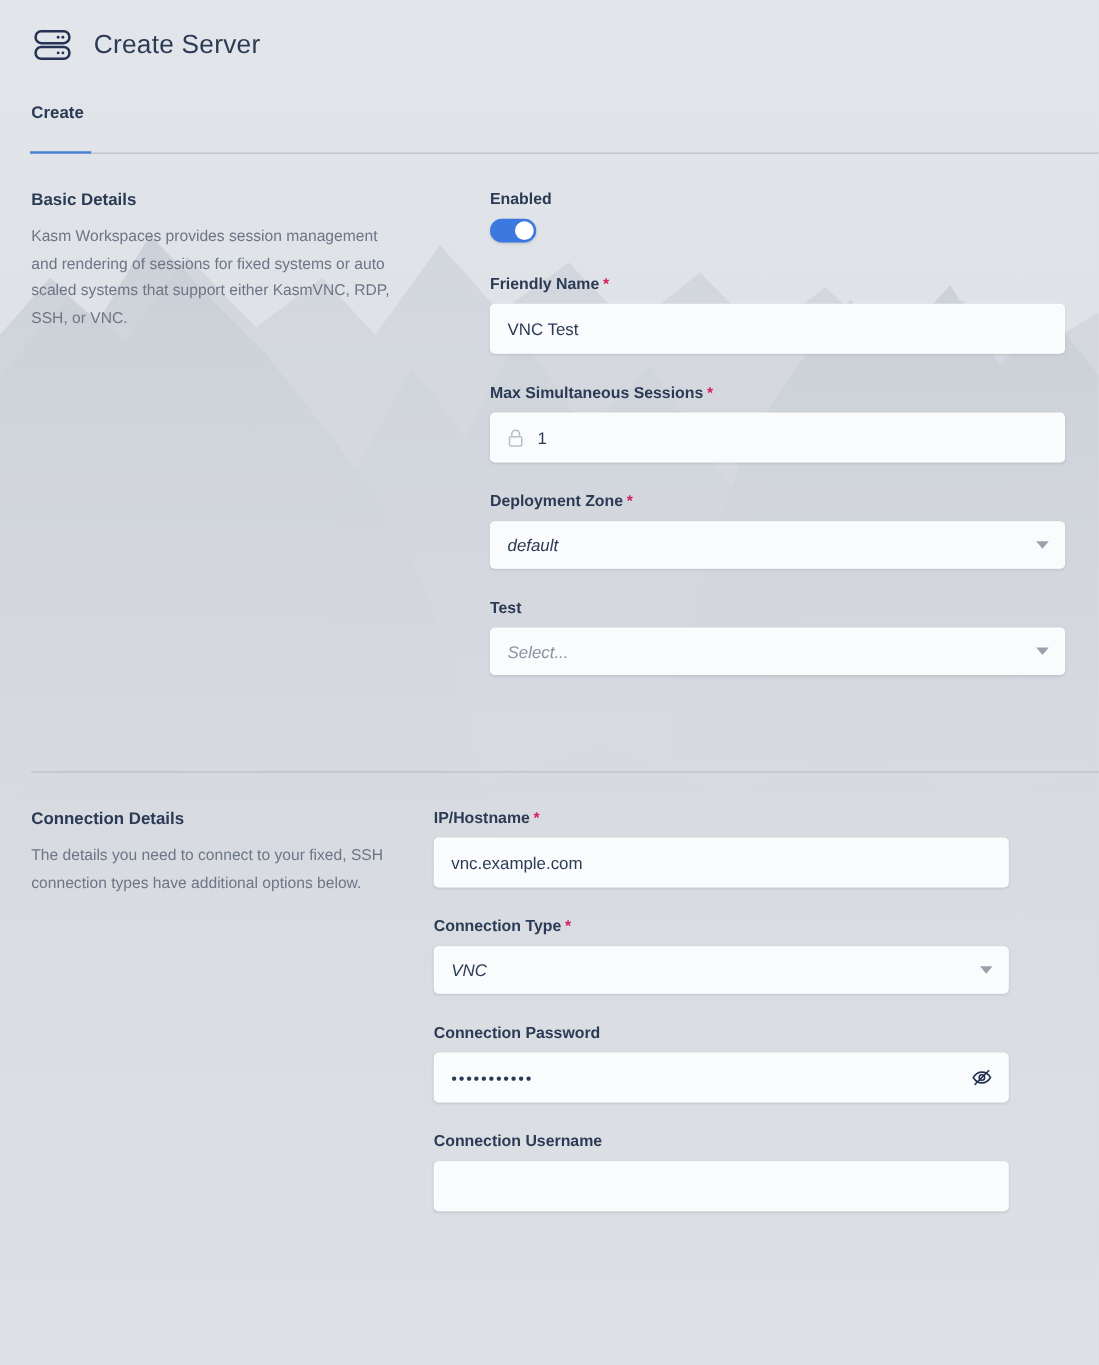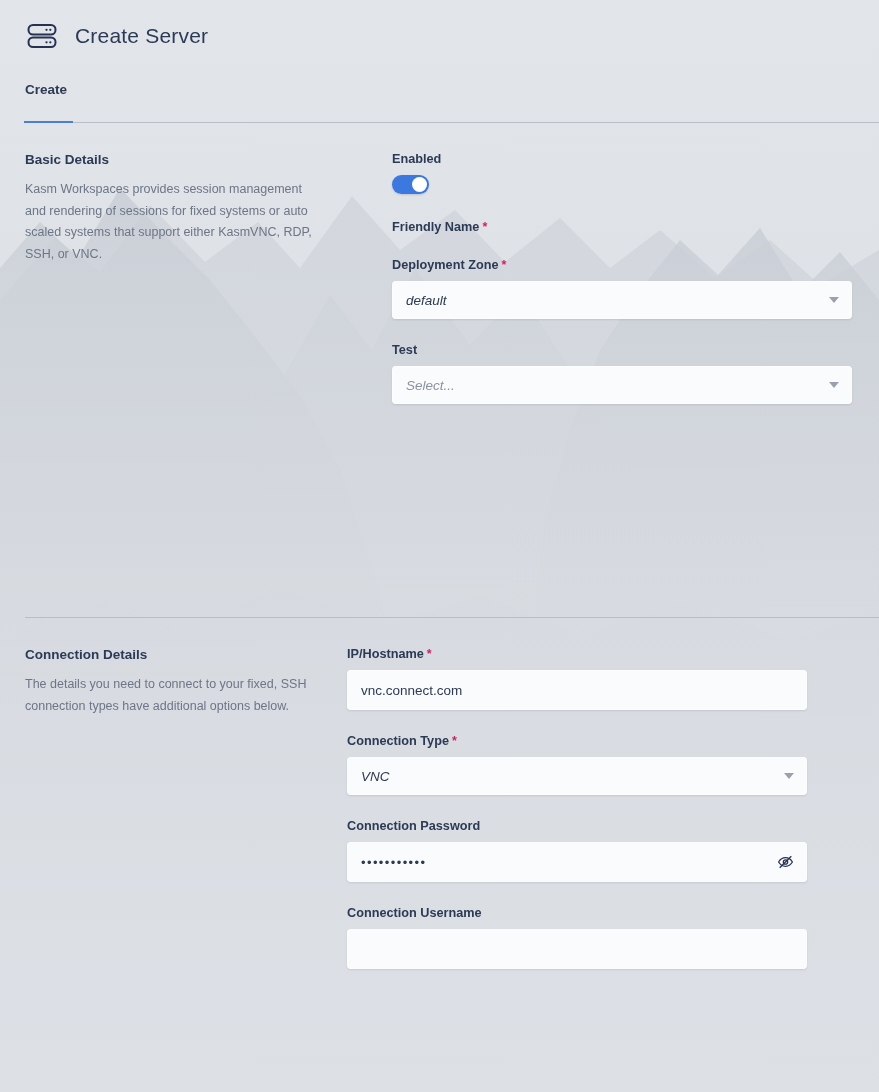--- a/index.html
+++ b/index.html
@@ -281,22 +281,39 @@
         </label>
         <div class="toggle">
           <span class="knob"></span>
         </div>
       </div>
 
       <div class="field" style="margin-top:26px;">
         <label class="field-label">
           <span>Friendly Name</span><span class="req">*</span>
         </label>
-      </div>
-
+        <div class="input-box">
+          <span class="input-value">VNC Test</span>
+        </div>
+      </div>
+
+      <div class="field" style="margin-top:24px;">
+        <label class="field-label">
+          <span>Max Simultaneous Sessions</span><span class="req">*</span>
+        </label>
+        <div class="input-box">
+          <span class="lock-icon">
+            <svg viewBox="0 0 13 15" xmlns="http://www.w3.org/2000/svg">
+              <path d="M3.4 6.3V4.2a3.1 3.1 0 0 1 6.2 0v2.1" fill="none" stroke="#b9bec6" stroke-width="1.2"></path>
+              <rect x="1.6" y="6.3" width="9.8" height="7.4" rx="1.2" fill="none" stroke="#b9bec6" stroke-width="1.2"></rect>
+            </svg>
+          </span>
+          <span class="input-value">1</span>
+        </div>
+      </div>
 
       <div class="field" style="margin-top:24px;">
         <label class="field-label">
           <span>Deployment Zone</span><span class="req">*</span>
         </label>
         <div class="input-box select-box">
           <span class="input-value">default</span>
           <span class="caret"></span>
         </div>
       </div>
@@ -323,21 +340,21 @@
       <p class="section-desc">The details you need to connect to your fixed, SSH connection types have additional options below.</p>
     </div>
 
     <div class="section-right">
 
       <div class="field">
         <label class="field-label">
           <span>IP/Hostname</span><span class="req">*</span>
         </label>
         <div class="input-box">
-          <span class="input-value">vnc.connect.com</span>
+          <span class="input-value">vnc.example.com</span>
         </div>
       </div>
 
       <div class="field" style="margin-top:24px;">
         <label class="field-label">
           <span>Connection Type</span><span class="req">*</span>
         </label>
         <div class="input-box select-box">
           <span class="input-value">VNC</span>
           <span class="caret"></span>

